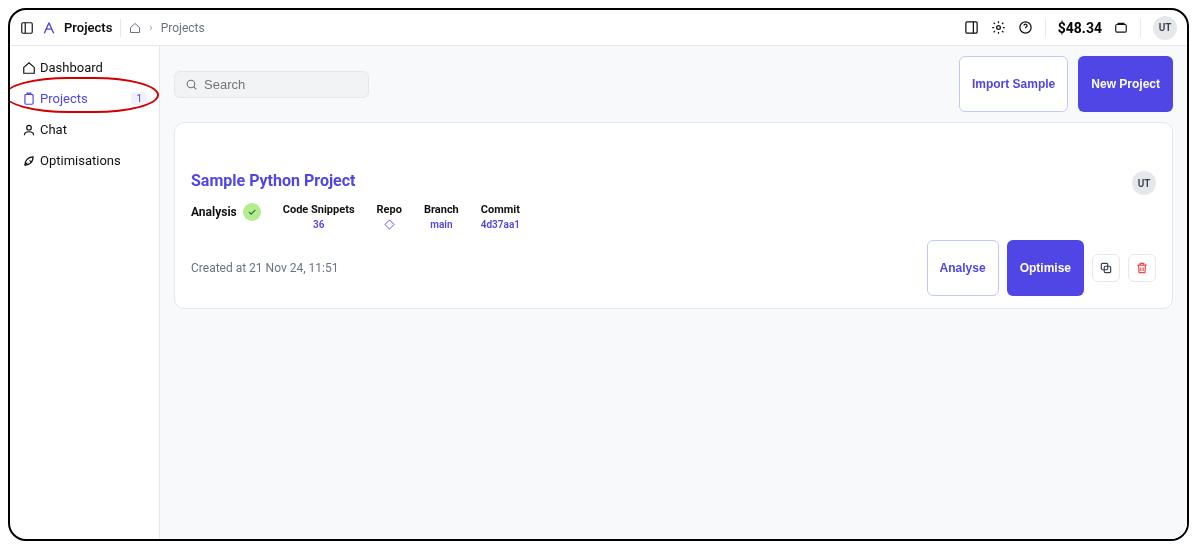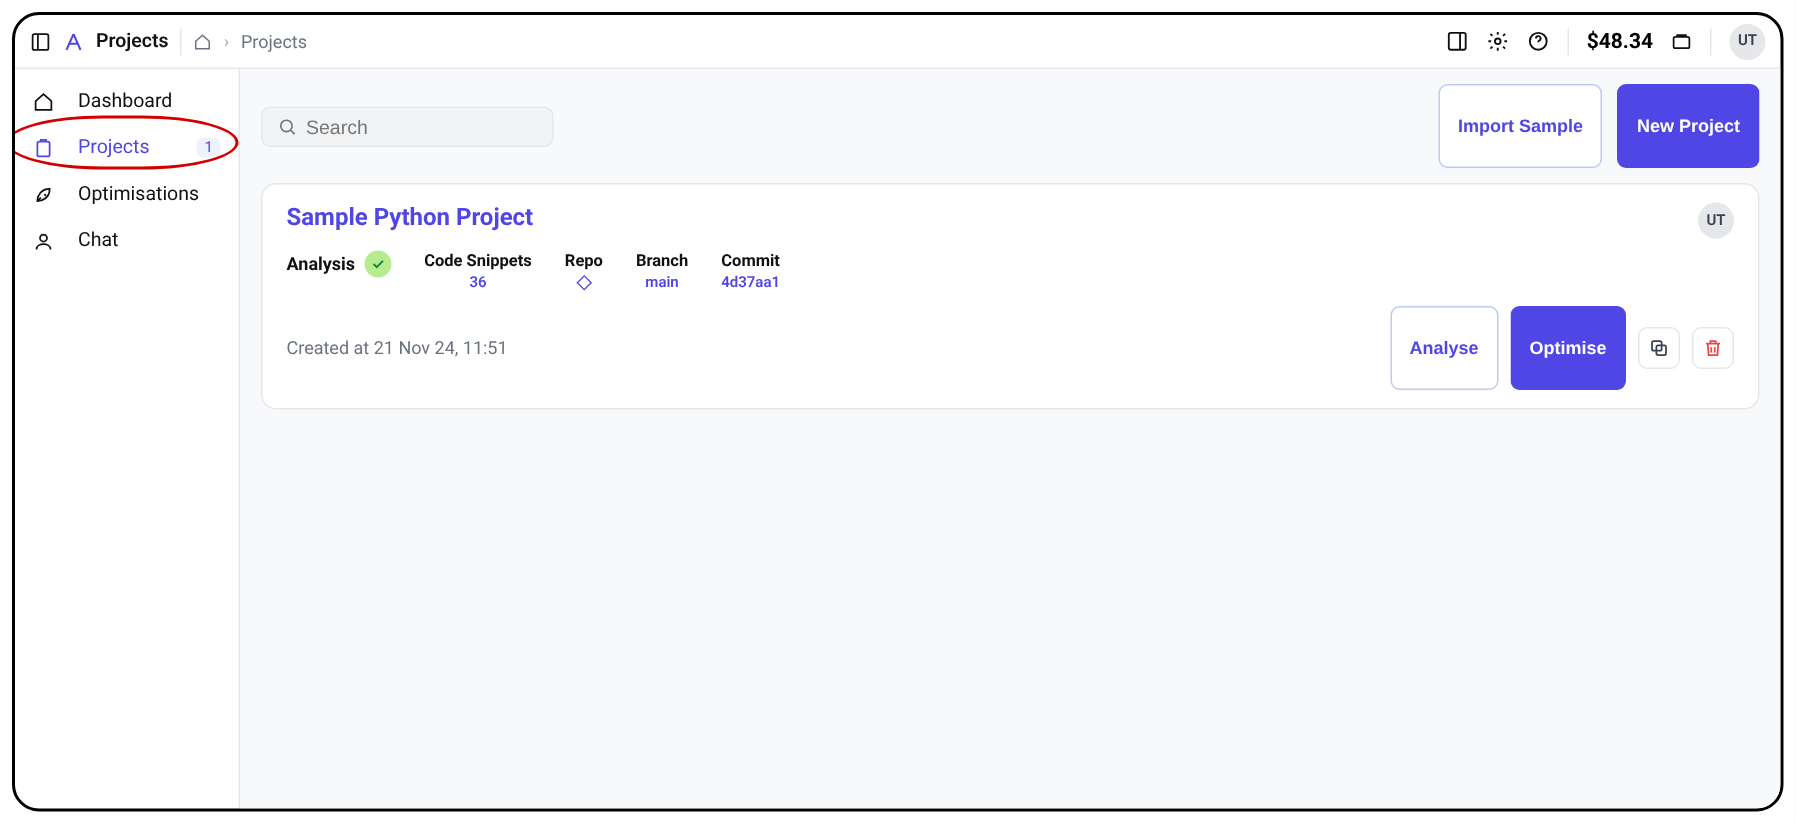--- a/index.html
+++ b/index.html
@@ -44,21 +44,21 @@
     font-size:10px; font-weight:600; color:#374151;
   }
   
   .body { flex:1; display:flex; overflow:hidden; }
   .sidebar {
     width:150px;
     border-right:1px solid #e5e7eb;
     padding:6px 0;
   }
   .nav-item {
-    display:flex; align-items:center; gap:16px;
+    display:flex; align-items:center; gap:4px;
     padding: 8px 12px;
     font-size:13px; color:#111;
     cursor:pointer;
     position:relative;
   }
   .nav-item.active { color:#4f46e5; }
   .nav-badge {
     margin-left:auto; font-size:10px; color:#4f46e5;
     background:#eef2ff; border-radius:4px; padding:1px 5px;
   }
@@ -90,21 +90,21 @@
     cursor:pointer; border:1px solid transparent;
   }
   .btn-outline { background:#fff; border-color:#bfc9f7; color:#4f46e5; }
   .btn-primary { background:#4f46e5; color:#fff; }
   .toolbar .spacer { flex:1; }
   
   .card {
     background:#fff; border:1px solid #e5e7eb; border-radius:10px;
     padding:12px 16px;
   }
-  .card-head { display:flex; align-items:flex-start; }
+  .card-head { display:flex; align-items:flex-start;margin-top:36px; }
   .proj-title { color:#4f46e5; font-weight:700; font-size:16px; }
   .card-head .avatar { margin-left:auto; }
   .meta-row {
     display:flex; align-items:flex-start; gap:22px;
     margin-top:8px;
   }
   .analysis-pill {
     display:flex; align-items:center; gap:6px;
     font-size:12px; font-weight:700; color:#111;
   }
@@ -224,34 +224,34 @@
               <path d="M9 4V2h6v2"></path>
             </svg>
         </span>
         <span>Projects</span>
         <span class="nav-badge">1</span>
         <span class="annot-ellipse"></span>
       </div>
       <div class="nav-item">
         <span class="icon">
           <svg width="14" height="14" viewBox="0 0 24 24" fill="none" stroke="#111" stroke-width="2">
+              <circle cx="12" cy="8" r="4"></circle>
+              <path d="M4 21c0-4 4-6 8-6s8 2 8 6"></path>
+            </svg>
+        </span>
+        <span>Chat</span>
+      </div>
+      <div class="nav-item">
+        <span class="icon">
+          <svg width="14" height="14" viewBox="0 0 24 24" fill="none" stroke="#111" stroke-width="2">
               <path d="M5 19c0-6 4-14 14-14 0 10-8 14-14 14z"></path>
               <path d="M9 15l-4 4M13 11l2 2"></path>
             </svg>
         </span>
         <span>Optimisations</span>
-      </div>
-      <div class="nav-item">
-        <span class="icon">
-          <svg width="14" height="14" viewBox="0 0 24 24" fill="none" stroke="#111" stroke-width="2">
-              <circle cx="12" cy="8" r="4"></circle>
-              <path d="M4 21c0-4 4-6 8-6s8 2 8 6"></path>
-            </svg>
-        </span>
-        <span>Chat</span>
       </div>
     </div>
 
     <div class="main">
       <div class="toolbar">
         <div class="search">
           <span class="icon">
             <svg width="13" height="13" viewBox="0 0 24 24" fill="none" stroke="#6b7280" stroke-width="2">
                 <circle cx="11" cy="11" r="7"></circle>
                 <path d="M21 21l-5-5"></path>

